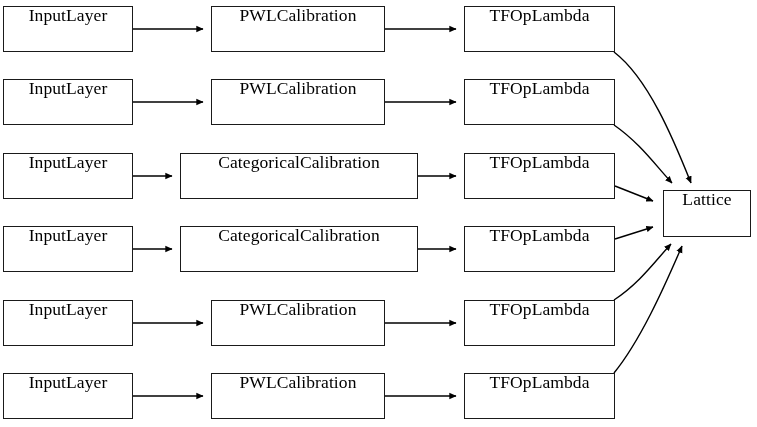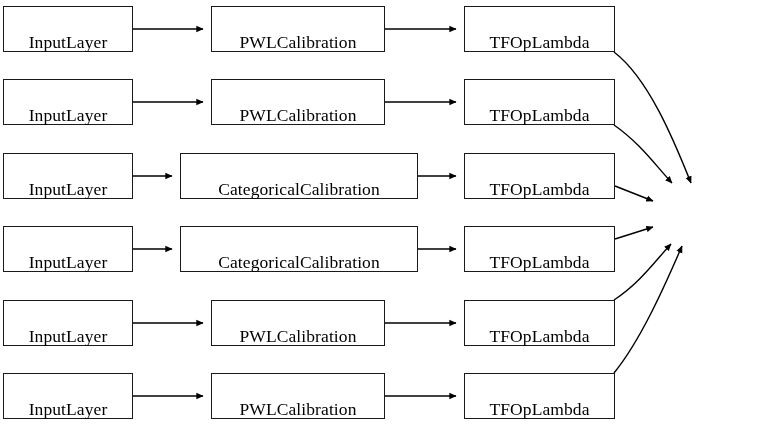--- a/index.html
+++ b/index.html
@@ -26,21 +26,21 @@
     width: 757px;
     height: 427px;
     pointer-events: none;
   }
   .node {
     position: absolute;
     box-sizing: border-box;
     border: 1.4px solid #1a1a1a;
     background: #ffffff;
     display: flex;
-    align-items: flex-end;
+    align-items: flex-start;
     justify-content: center;
     font-size: 17.5px;
     line-height: 1;
     color: #000000;
     white-space: nowrap;
     letter-spacing: 0.1px;
   }
   .node-label {
     display: block;
     padding: 0 2px;
@@ -133,14 +133,17 @@
   <div class="node" style="left: 3px; top: 373px; width: 130px; height: 46px;">
     <span class="node-label">InputLayer</span>
   </div>
   <div class="node" style="left: 211px; top: 373px; width: 174px; height: 46px;">
     <span class="node-label">PWLCalibration</span>
   </div>
   <div class="node" style="left: 464px; top: 373px; width: 151px; height: 46px;">
     <span class="node-label">TFOpLambda</span>
   </div>
 
+  <div class="node" style="left: 663px; top: 190px; width: 88px; height: 47px;">
+    <span class="node-label">Lattice</span>
+  </div>
 
 </div>
 
 </body></html>

